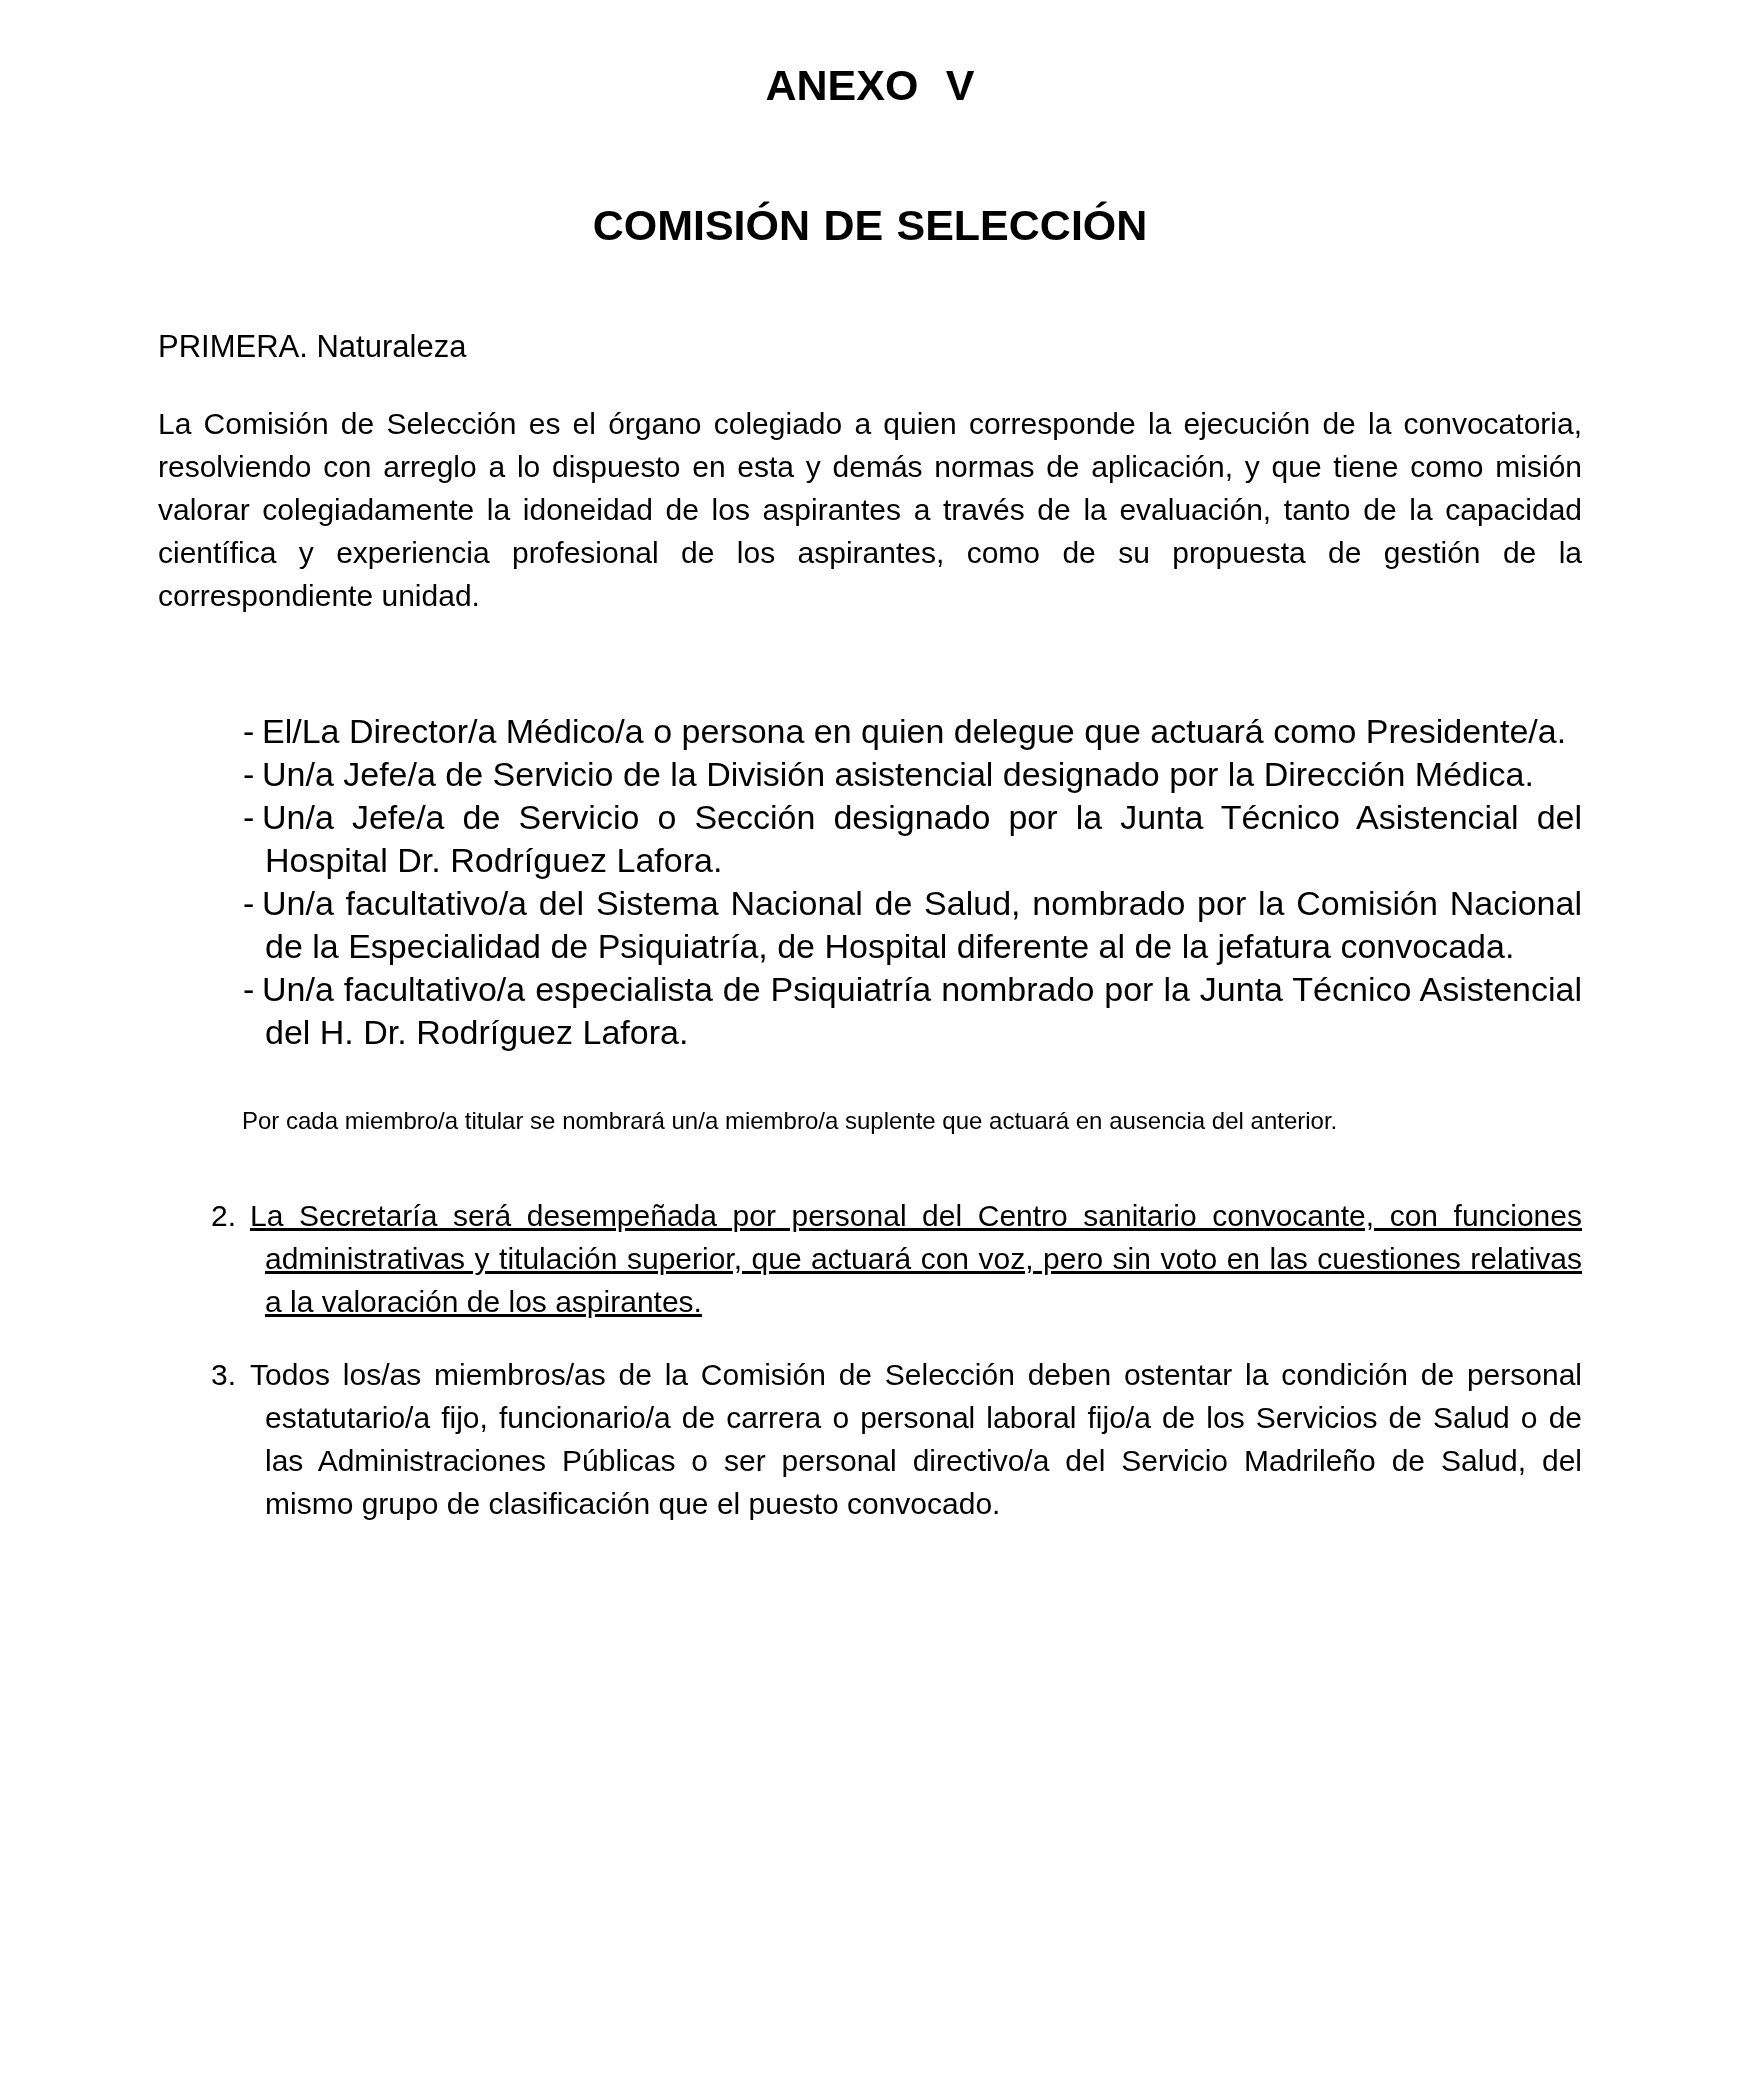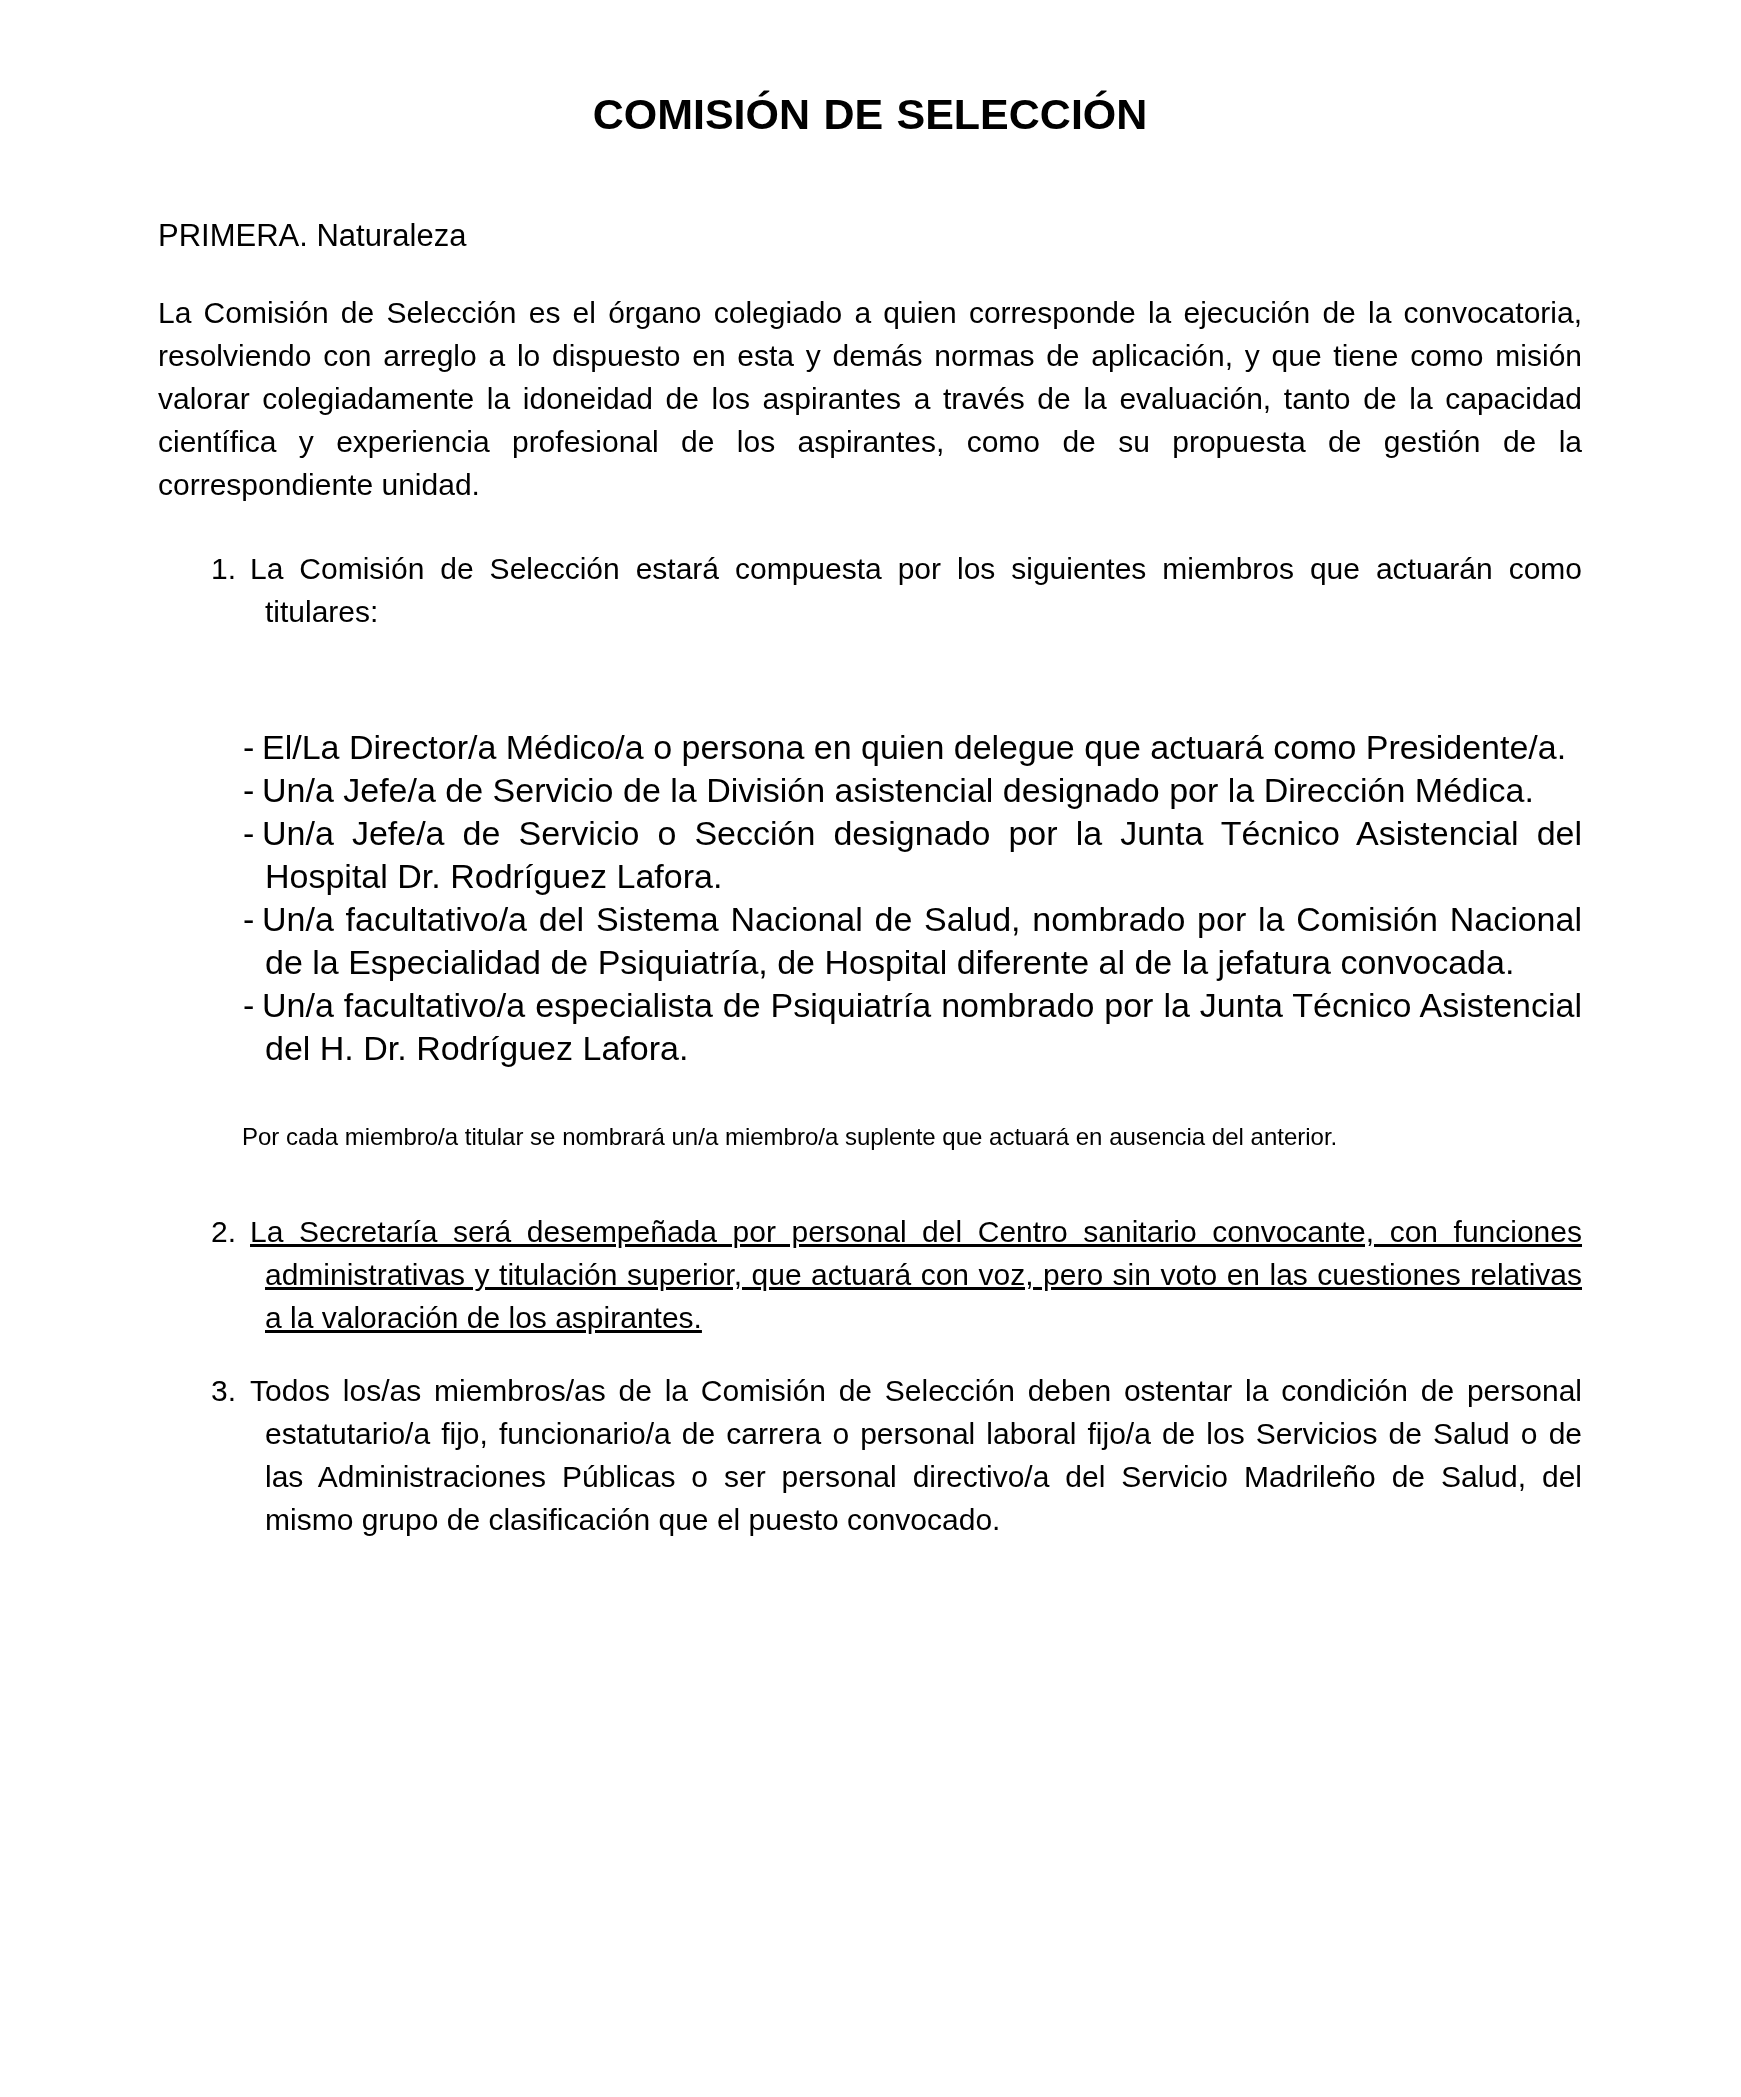--- a/index.html
+++ b/index.html
@@ -89,31 +89,29 @@
     line-height: 43px;
     text-align: justify;
     margin: 45px 0 0 84px;
   }
 </style>
 </head>
 <body>
 
 <div class="page">
 
+  <h1 class="doc-title">ANEXO V</h1>
 
   <h1 class="doc-subtitle">COMISIÓN DE SELECCIÓN</h1>
 
   <h2 class="heading heading-primera">PRIMERA. Naturaleza</h2>
 
   <p class="body-par">La Comisión de Selección es el órgano colegiado a quien corresponde la ejecución de la convocatoria, resolviendo con arreglo a lo dispuesto en esta y demás normas de aplicación, y que tiene como misión valorar colegiadamente la idoneidad de los aspirantes a través de la evaluación, tanto de la capacidad científica y experiencia profesional de los aspirantes, como de su propuesta de gestión de la correspondiente unidad.</p>
 
 
-  <div class="num-item num-item-1">
-    <span class="num-marker">1.</span><span>La Comisión de Selección estará compuesta por los siguientes miembros que actuarán como titulares:</span>
-  </div>
 
   <div class="dash-list">
     <div class="dash-item">
       <span class="dash-marker">-</span><span>El/La Director/a Médico/a o persona en quien delegue que actuará como Presidente/a.</span>
     </div>
     <div class="dash-item">
       <span class="dash-marker">-</span><span>Un/a Jefe/a de Servicio de la División asistencial designado por la Dirección Médica.</span>
     </div>
     <div class="dash-item">
       <span class="dash-marker">-</span><span>Un/a Jefe/a de Servicio o Sección designado por la Junta Técnico Asistencial del Hospital Dr. Rodríguez Lafora.</span>

